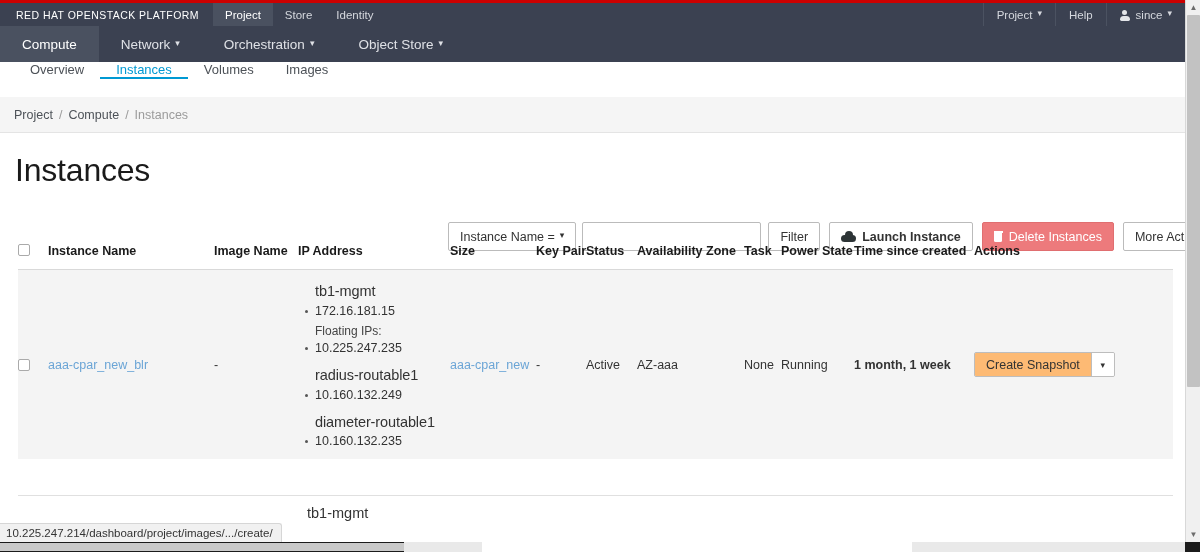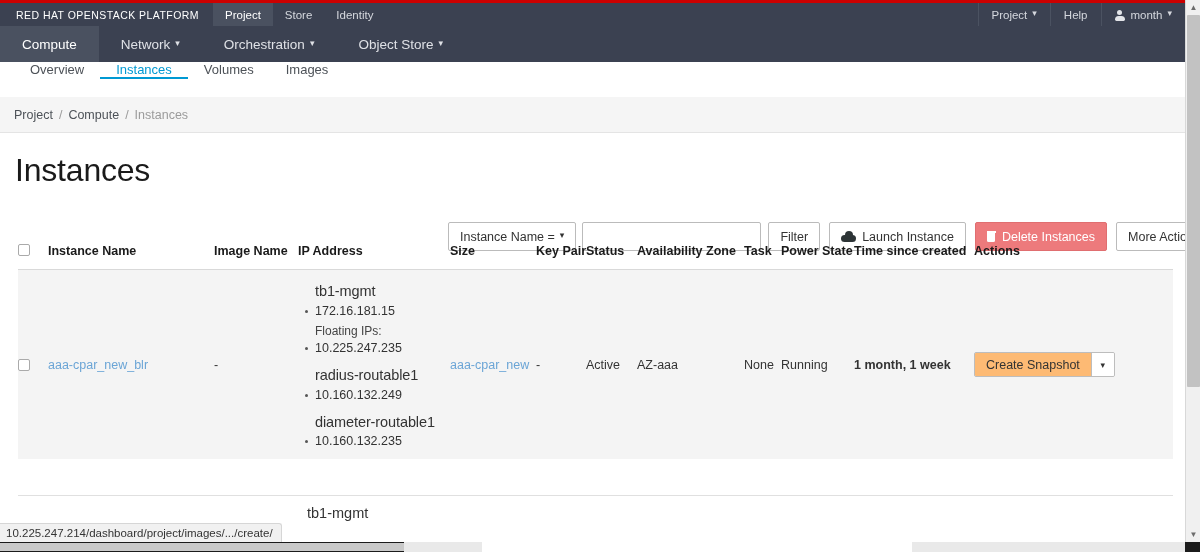--- a/index.html
+++ b/index.html
@@ -104,21 +104,21 @@
     height:29px; padding:0 11px; font-size:12.5px;
     border:1px solid #bbbbbb; border-radius:2px;
     background:#ffffff; color:#333333; white-space:nowrap;
   }
   .filter-select { border-radius:2px 2px 2px 2px; }
   .filter-input {
     flex:1; height:29px; border:1px solid #bbbbbb; border-radius:2px;
     margin-left:6px; background:#ffffff;
   }
   .btn-filter { margin-left:7px; }
-  .btn-launch { margin-left:9px; }
+  .btn-launch { margin-left:9px;font-weight:bold; }
   .btn-delete {
     margin-left:9px; background:#ed7a7c; border-color:#e06e70; color:#ffffff;
   }
   .btn-more { margin-left:9px; }
   .cloud-icon {
     display:inline-block; width:15px; height:11px; margin-right:6px;
     position:relative; transform:translateY(0px);
   }
   .cloud-icon::before{
     content:""; position:absolute; left:0; bottom:0;
@@ -292,21 +292,21 @@
     <div class="topbar-right">
       <div class="top-tab">
         <span>Project</span>
         <span class="caret">▾</span>
       </div>
       <div class="top-tab">
         <span>Help</span>
       </div>
       <div class="top-tab">
         <span class="user-icon"></span>
-        <span>month</span>
+        <span>since</span>
         <span class="caret">▾</span>
       </div>
     </div>
   </div>
 
   <div class="navbar2">
     <div class="nav2-item active">
       <span>Compute</span>
     </div>
     <div class="nav2-item">

